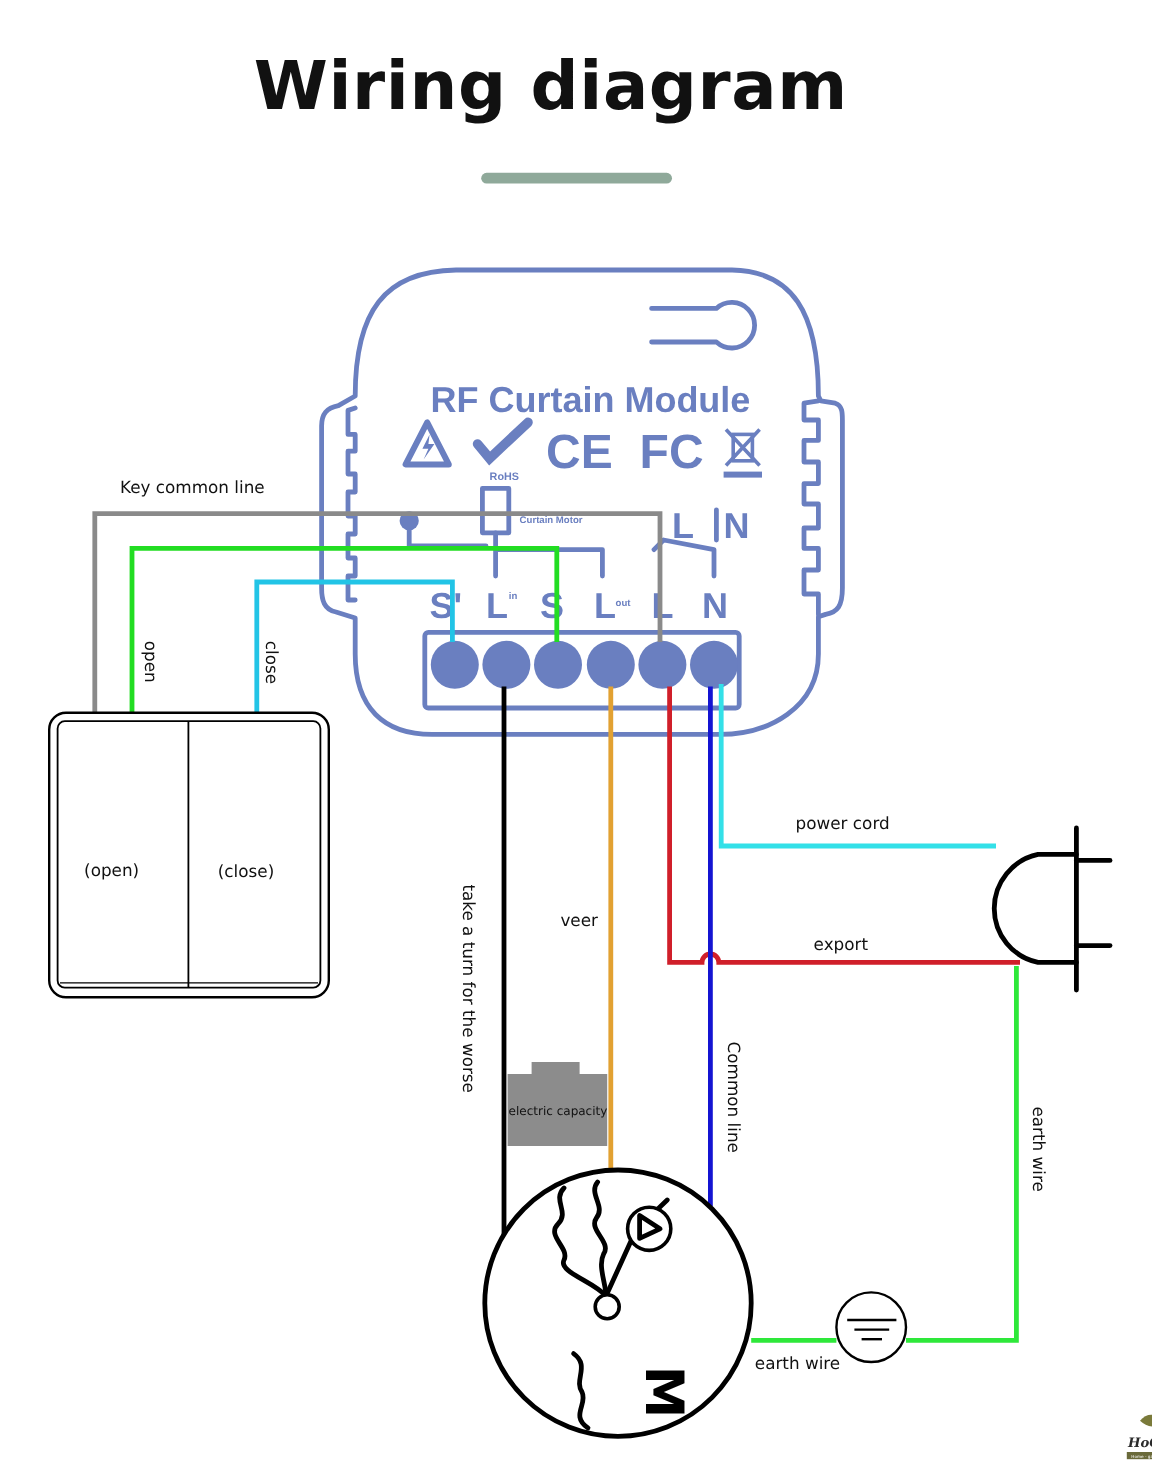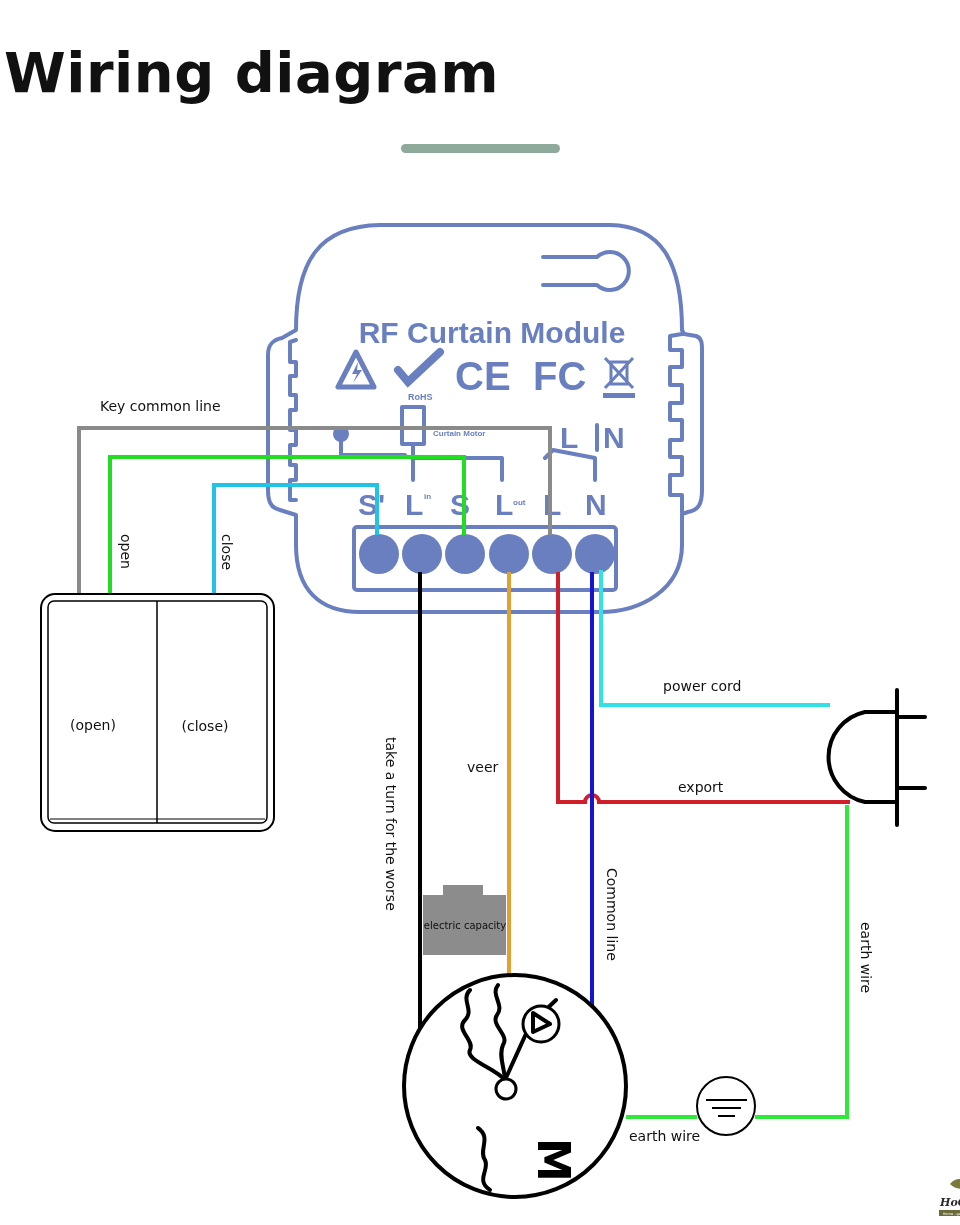--- a/index.html
+++ b/index.html
@@ -1,17 +1,17 @@
 <!DOCTYPE html>
 <html><head>
 <meta charset="utf-8">
 <style>
   html, body { margin: 0; padding: 0; background: #ffffff; }
   body { width: 960px; height: 1225px; position: relative; overflow: hidden; font-family: "DejaVu Sans", sans-serif; }
-  #title { position: absolute; left: 4px; top: 40px; width: 884px; text-align: left; font-size: 56px; font-weight: bold; color: #111; letter-spacing: 0.5px; font-family: "DejaVu Sans", sans-serif; }
+  #title { position: absolute; left: 17px; top: 40px; width: 884px; text-align: center; font-size: 56px; font-weight: bold; color: #111; letter-spacing: 0.5px; font-family: "DejaVu Sans", sans-serif; }
   #title-bar { position: absolute; left: 401px; top: 144px; width: 159px; height: 9px; border-radius: 5px; background: #8fa99a; }
   svg#diagram { position: absolute; left: 0; top: 0; }
   .mod { fill: none; stroke: #6a7fc0; stroke-width: 4; stroke-linejoin: round; stroke-linecap: round; }
   .modfill { fill: #6a7fc0; }
   .modtext { fill: #6a7fc0; font-family: "Liberation Sans", sans-serif; font-weight: bold; }
   .lbl { font-family: "DejaVu Sans", sans-serif; font-size: 14px; fill: #111; }
   .wire { fill: none; stroke-width: 4; stroke-linejoin: miter; }
   .blk { fill: none; stroke: #000; stroke-width: 4; stroke-linecap: round; stroke-linejoin: round; }
   #logo { position: absolute; left: 900px; top: 1170px; width: 56px; height: 50px; margin-left: 36px; }
 </style>

